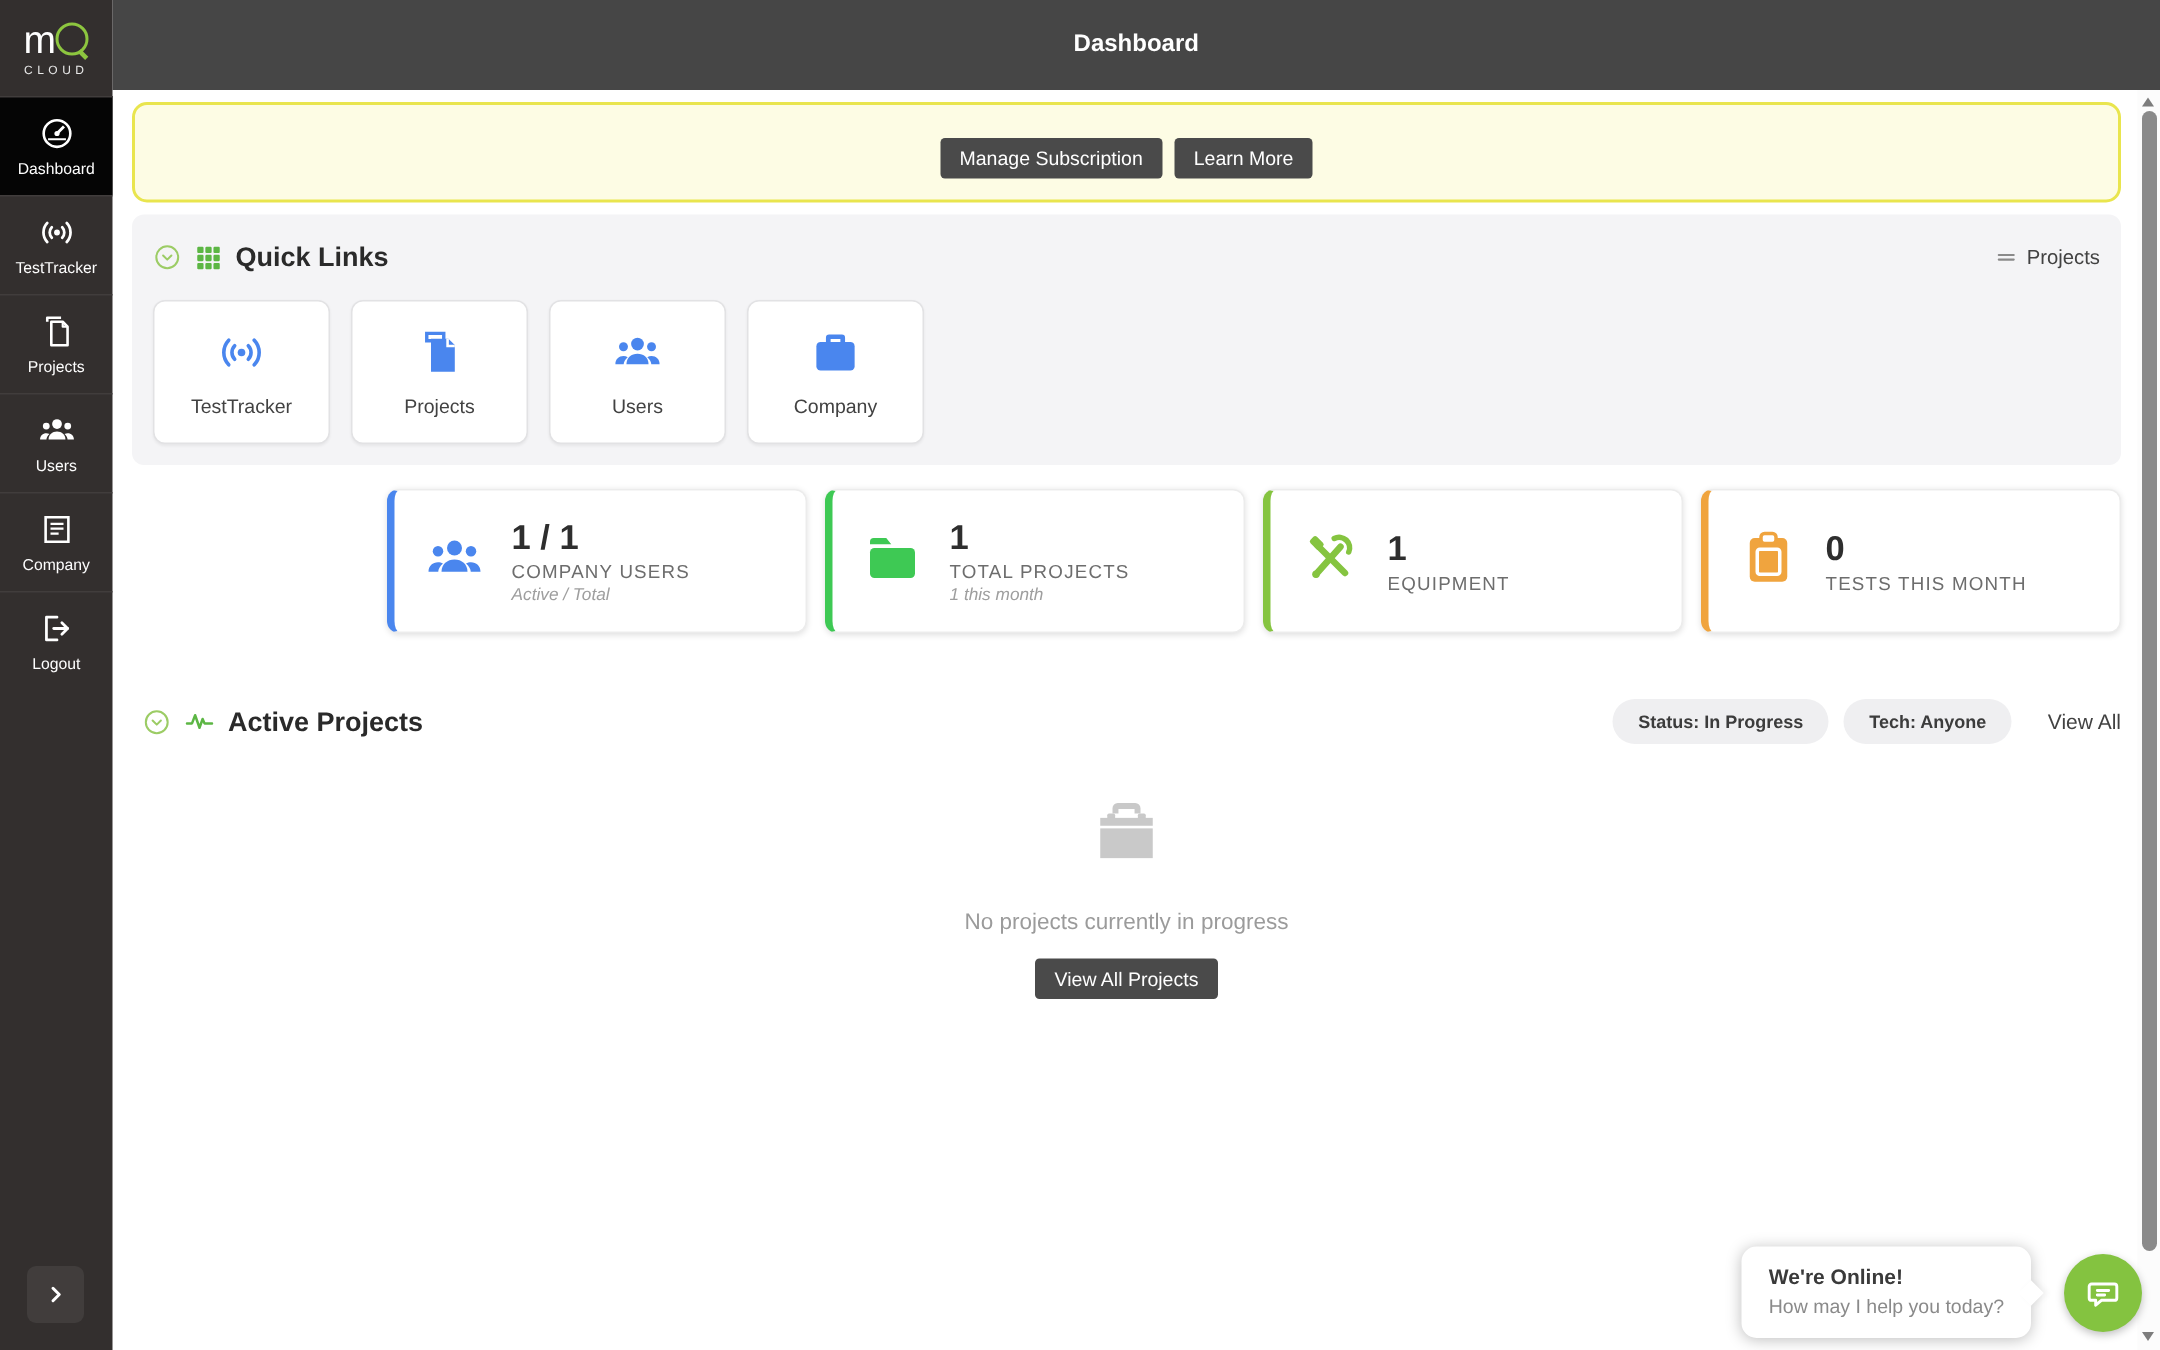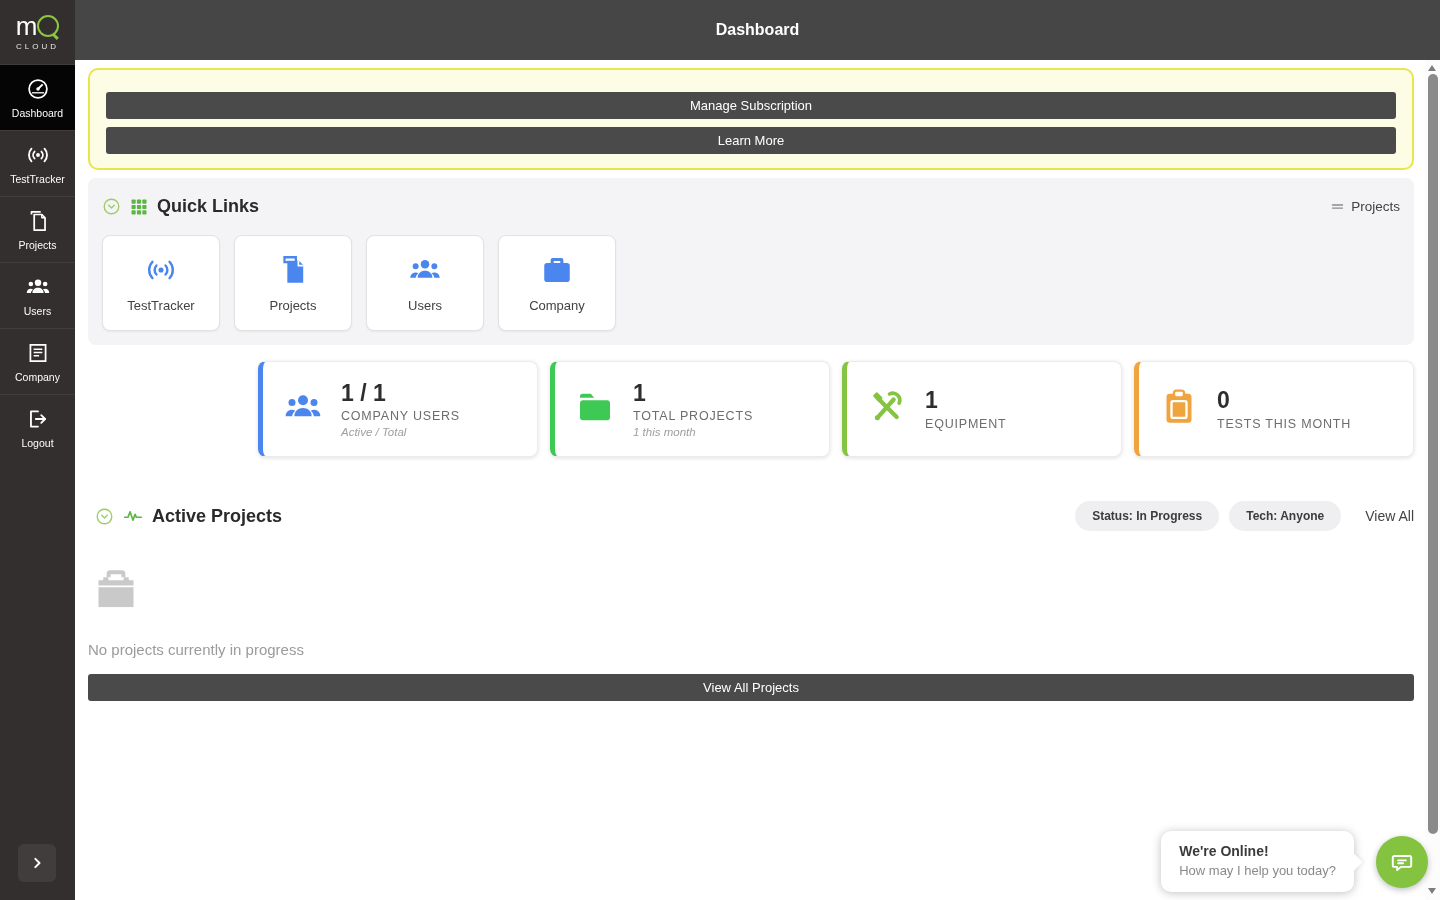--- a/index.html
+++ b/index.html
@@ -24,21 +24,21 @@
   
   .main { flex:1; display:flex; flex-direction:column; position:relative; background:#fff; }
   .topbar { height:60px; background:#464646; display:flex; align-items:center; justify-content:center; flex-shrink:0; }
   .topbar-title { color:#fff; font-size:16px; font-weight:bold; }
   .content { flex:1; padding:8px 26px 0 13px; overflow:hidden; }
 
   
   .banner { border:2px solid #e9e54e; background:#fdfce4; border-radius:10px; padding:13px 16px 14px; text-align:center; }
   .banner-text { font-size:13.5px; color:#1c1c1c; }
   .banner-text b { font-weight:bold; }
-  .banner-buttons { margin-top:9px; display:flex; justify-content:center; gap:8px;flex-direction:column; }
+  .banner-buttons { margin-top:9px; display:flex; justify-content:center; gap:8px; }
   .dark-btn { background:#4a4a4a; color:#fff; border:none; font-size:13px; font-family:"Liberation Sans",sans-serif; padding:6px 13px; border-radius:3px; cursor:pointer; }
 
   
   .panel { background:#f4f4f6; border-radius:8px; margin-top:8px; padding:18px 14px 14px; }
   .section-head { display:flex; align-items:center; gap:9px; }
   .section-title { font-size:18px; font-weight:bold; color:#2a2a2a; }
   .section-right { margin-left:auto; display:flex; align-items:center; gap:10px; }
   .reorder { display:flex; align-items:center; gap:6px; font-size:13.5px; color:#424242; cursor:pointer; }
   .quick-cards { display:flex; gap:14px; margin-top:18px; }
   .quick-card { width:118px; height:96px; background:#fff; border:1px solid #e2e2e4; border-radius:8px; box-shadow:0 1px 2px rgba(0,0,0,.06); display:flex; flex-direction:column; align-items:center; justify-content:center; gap:11px; cursor:pointer; }
@@ -57,21 +57,21 @@
   .stat-icon svg { width:40px; height:40px; }
   .stat-value { font-size:23px; font-weight:bold; color:#2e2e2e; line-height:1.15; }
   .stat-label { font-size:12.5px; color:#6d6d6d; letter-spacing:.8px; margin-top:3px; }
   .stat-sub { font-size:11.5px; font-style:italic; color:#9e9e9e; margin-top:3px; }
   .stat-sub:empty { display:none; }
 
   
   .ap-head { margin:44px 0 0 7px; }
   .pill { background:#efeff1; border-radius:16px; padding:8px 17px; font-size:12px; font-weight:bold; color:#3c3c3c; cursor:pointer;text-align:center; }
   .view-all { font-size:14px; color:#424242; margin-left:14px; cursor:pointer; }
-  .empty-state { margin-top:30px; display:flex; flex-direction:column; }
+  .empty-state { margin-top:30px; display:flex; flex-direction:column; align-items:center; }
   .empty-state svg { width:56px; height:56px; }
   .empty-text { margin-top:24px; font-size:15px; color:#9b9b9b; }
   .empty-btn { margin-top:16px; }
 
   
   .chat-bubble { position:absolute; right:86px; bottom:8px; background:#fff; border-radius:10px; box-shadow:0 1px 10px rgba(0,0,0,.25); padding:12px 18px 14px; z-index:20; }
   .chat-bubble::after { content:""; position:absolute; right:-6px; top:50%; margin-top:-6px; width:12px; height:12px; background:#fff; transform:rotate(45deg); box-shadow:2px -2px 4px rgba(0,0,0,.06); }
   .chat-title { font-size:14px; font-weight:bold; color:#3a3a3a; }
   .chat-sub { font-size:13px; color:#8a8a8a; margin-top:4px; }
   .chat-btn { position:absolute; right:12px; bottom:12px; width:52px; height:52px; border-radius:50%; background:#84c340; display:flex; align-items:center; justify-content:center; box-shadow:0 2px 6px rgba(0,0,0,.25); cursor:pointer; z-index:21; }

